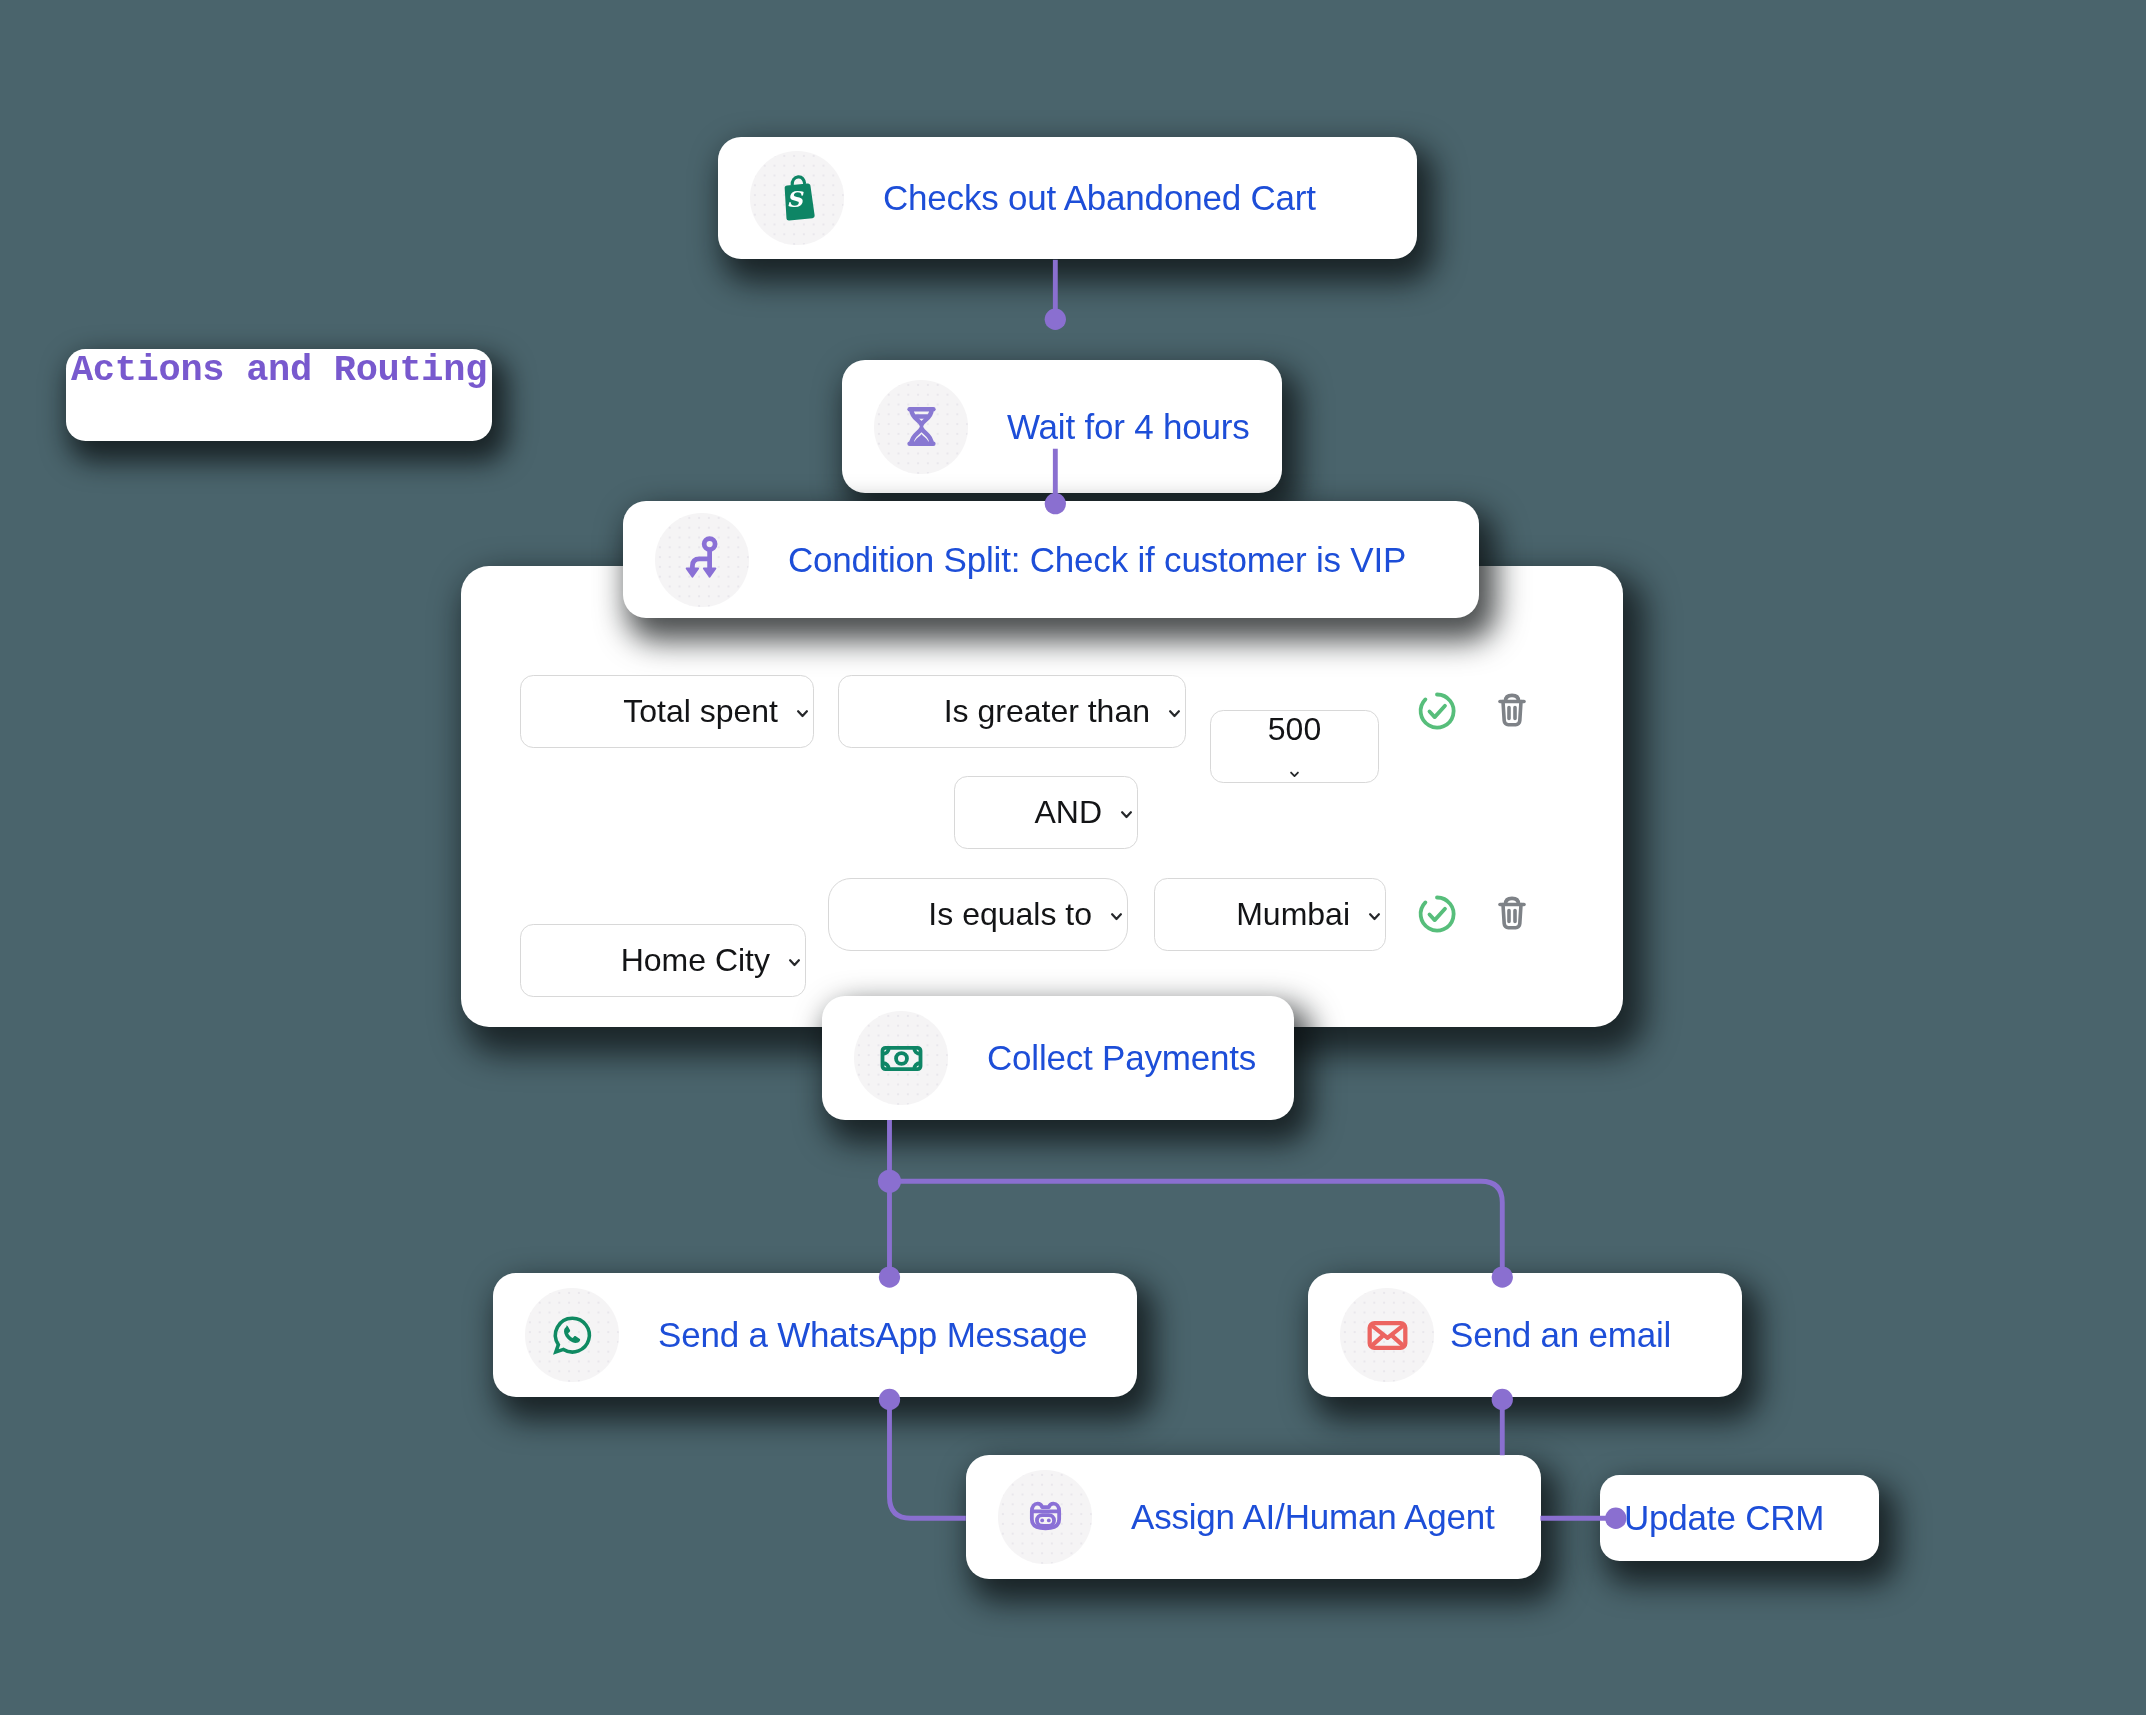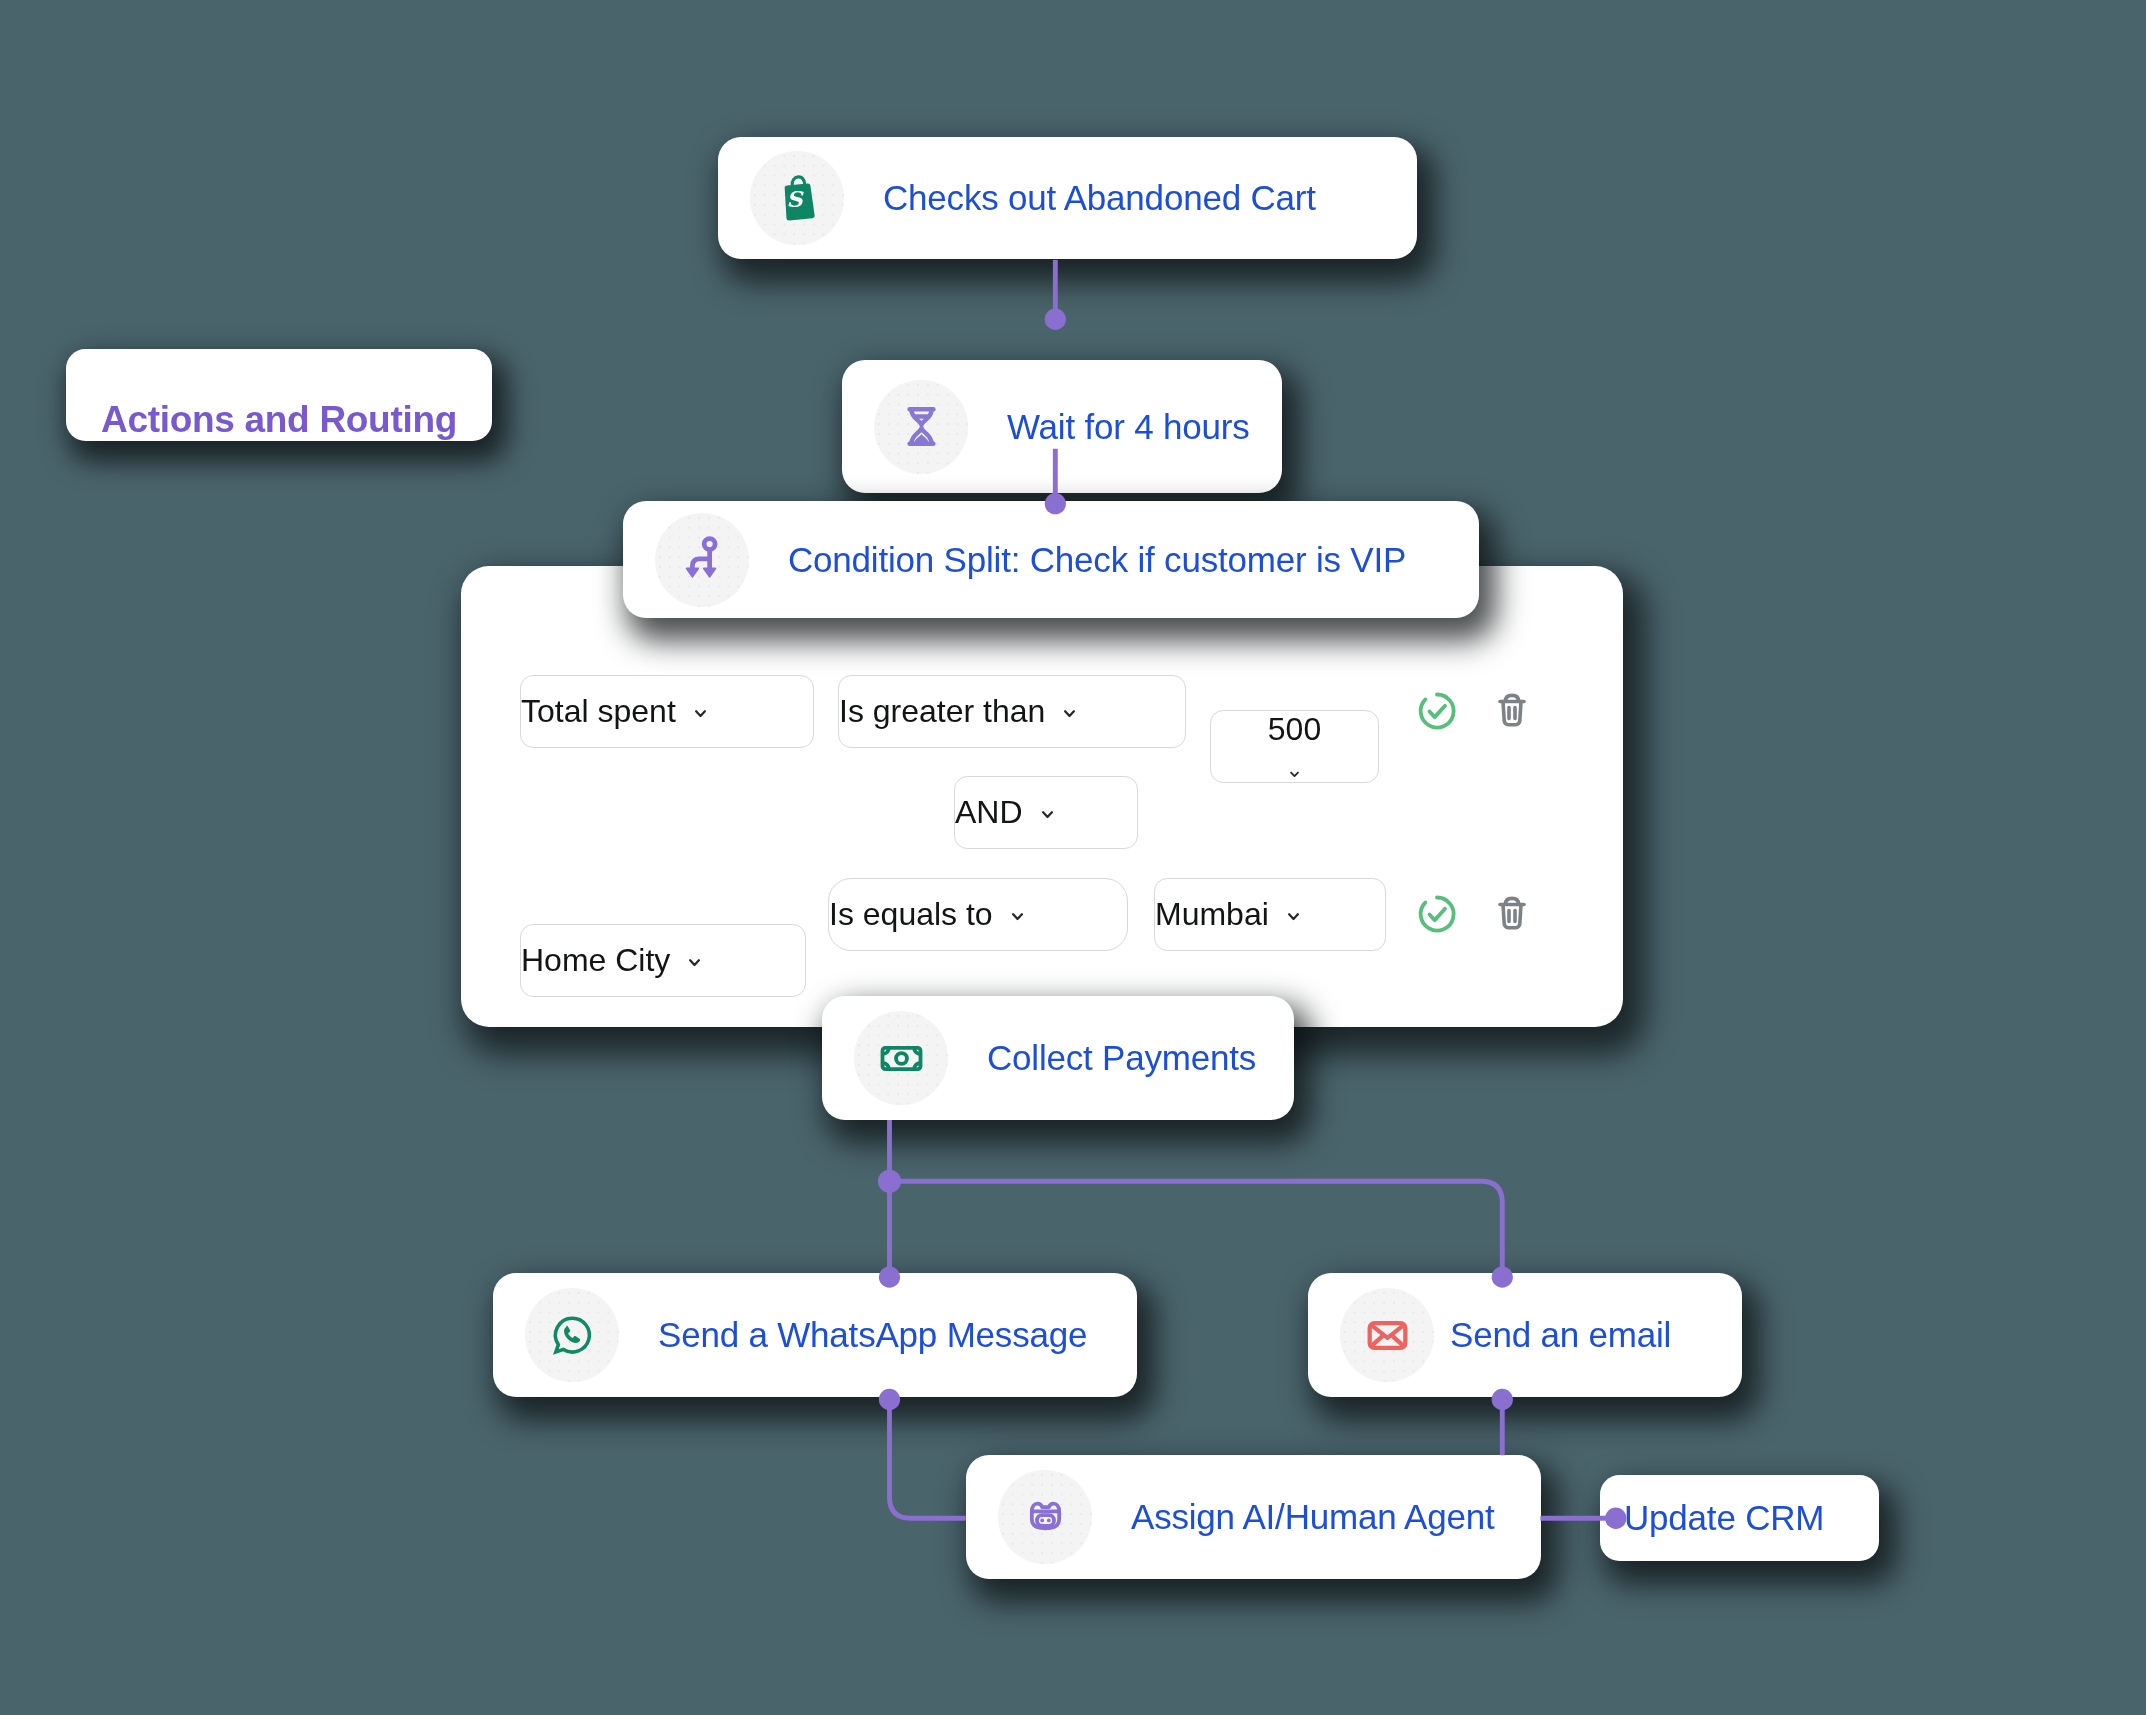--- a/index.html
+++ b/index.html
@@ -12,30 +12,30 @@
     box-shadow:10.6px 16px 30px 7px rgba(7,11,13,0.72);cursor:pointer;}
   .node-label{font-size:35px;color:#1d4ed8;letter-spacing:-0.2px;white-space:nowrap;}
   .node-label.sm{font-size:35px;}
   .icon-circle{flex:0 0 94px;width:94px;height:94px;border-radius:50%;background:#F5F4F5;
     background-image:radial-gradient(#E9E7EC 1.4px,transparent 1.4px);background-size:9.8px 9.8px;
     display:flex;align-items:center;justify-content:center;}
   .icon-circle svg{width:57px;height:57px;}
 
   
   .badge{position:absolute;left:66px;top:349px;width:426px;height:92px;background:#fff;
-    border-radius:19.5px;display:flex;align-items:flex-end;justify-content:center;z-index:20;
-    box-shadow:8.9px 14px 26.6px 7px rgba(7,11,13,0.72);}
+    border-radius:19.5px;display:flex;align-items:flex-start;justify-content:center;z-index:20;
+    box-shadow:8.9px 14px 26.6px 7px rgba(7,11,13,0.72);font-family:Liberation Mono, monospace;}
   .badge span{font-size:37px;font-weight:bold;color:#7859CE;letter-spacing:-0.3px;}
 
   
   .panel{position:absolute;left:461px;top:566px;width:1162px;height:461px;background:#fff;
     border-radius:28px;z-index:10;box-shadow:12.4px 17.7px 32px 8.9px rgba(7,11,13,0.70);}
 
   .pill{position:absolute;height:73px;background:#fff;border:1.8px solid #D8D8D8;border-radius:13.3px;
-    display:flex;align-items:center;justify-content:flex-start;gap:14px;box-sizing:border-box;
+    display:flex;align-items:center;justify-content:flex-end;gap:14px;box-sizing:border-box;
     z-index:15;cursor:pointer;}
   .pill span{font-size:32px;color:#131416;white-space:nowrap;}
   .chev{width:21px;height:21px;margin-top:3.5px;}
 
   .icon-btn{position:absolute;width:48px;height:48px;z-index:15;cursor:pointer;background:none;
     border:none;padding:0;}
   .icon-btn svg{width:48px;height:48px;}
 
   
   svg.connectors{position:absolute;left:0;top:0;z-index:30;pointer-events:none;}

